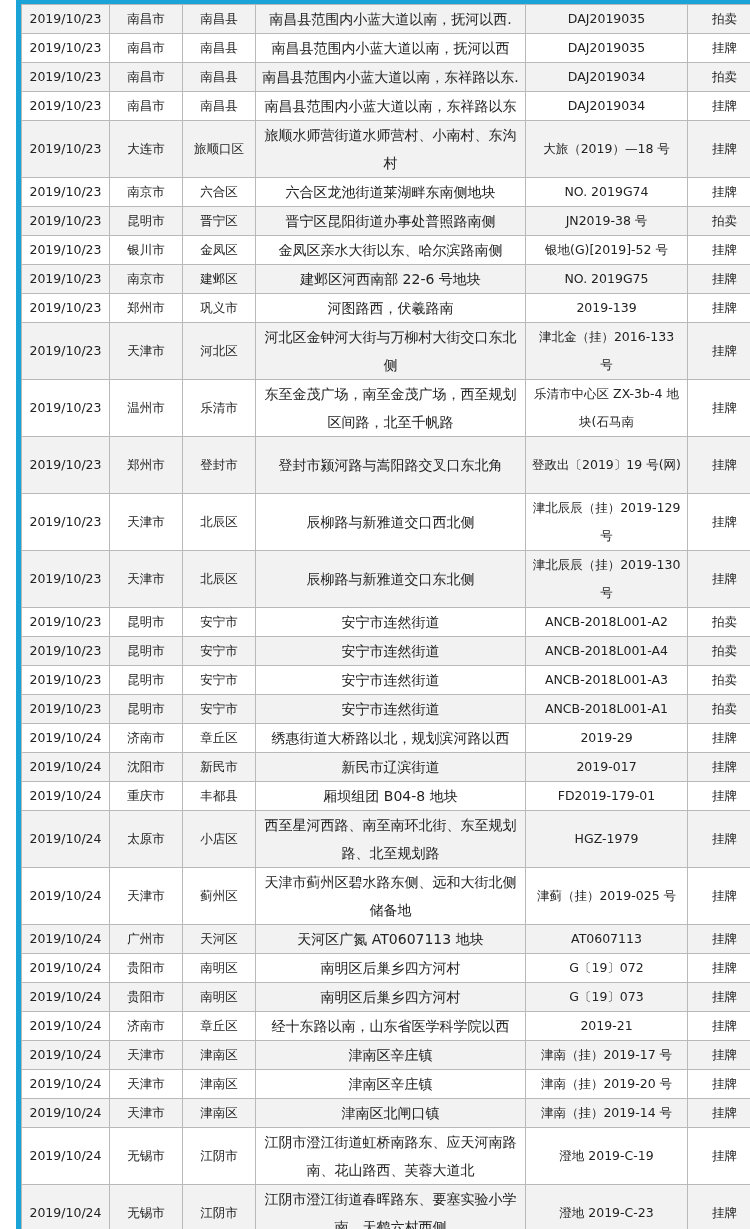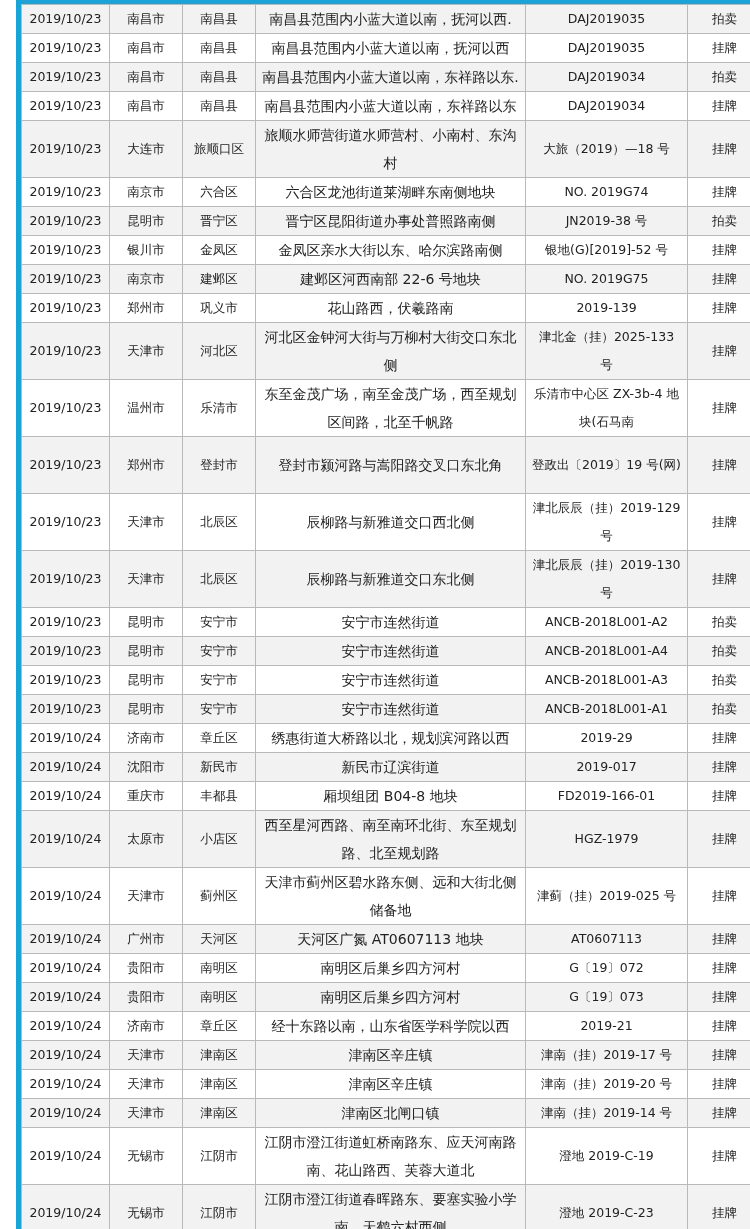--- a/index.html
+++ b/index.html
@@ -119,30 +119,30 @@
           <td>南京市</td>
           <td>建邺区</td>
           <td class="addr">建邺区河西南部 22-6 号地块</td>
           <td>NO. 2019G75</td>
           <td>挂牌</td>
         </tr>
         <tr class="white h1">
           <td class="date">2019/10/23</td>
           <td>郑州市</td>
           <td>巩义市</td>
-          <td class="addr">花山路西，伏羲路南</td>
+          <td class="addr">河图路西，伏羲路南</td>
           <td>2019-139</td>
           <td>挂牌</td>
         </tr>
         <tr class="gray h2">
           <td class="date">2019/10/23</td>
           <td>天津市</td>
           <td>河北区</td>
           <td class="addr">河北区金钟河大街与万柳村大街交口东北侧</td>
-          <td>津北金（挂）2025-133 号</td>
+          <td>津北金（挂）2016-133 号</td>
           <td>挂牌</td>
         </tr>
         <tr class="white h2">
           <td class="date">2019/10/23</td>
           <td>温州市</td>
           <td>乐清市</td>
           <td class="addr">东至金茂广场，南至金茂广场，西至规划区间路，北至千帆路</td>
           <td>乐清市中心区 ZX-3b-4 地块(石马南</td>
           <td>挂牌</td>
         </tr>
@@ -216,21 +216,21 @@
           <td>新民市</td>
           <td class="addr">新民市辽滨街道</td>
           <td>2019-017</td>
           <td>挂牌</td>
         </tr>
         <tr class="white h1">
           <td class="date">2019/10/24</td>
           <td>重庆市</td>
           <td>丰都县</td>
           <td class="addr">厢坝组团 B04-8 地块</td>
-          <td>FD2019-166-01</td>
+          <td>FD2019-179-01</td>
           <td>挂牌</td>
         </tr>
         <tr class="gray h2">
           <td class="date">2019/10/24</td>
           <td>太原市</td>
           <td>小店区</td>
           <td class="addr">西至星河西路、南至南环北街、东至规划路、北至规划路</td>
           <td>HGZ-1979</td>
           <td>挂牌</td>
         </tr>

